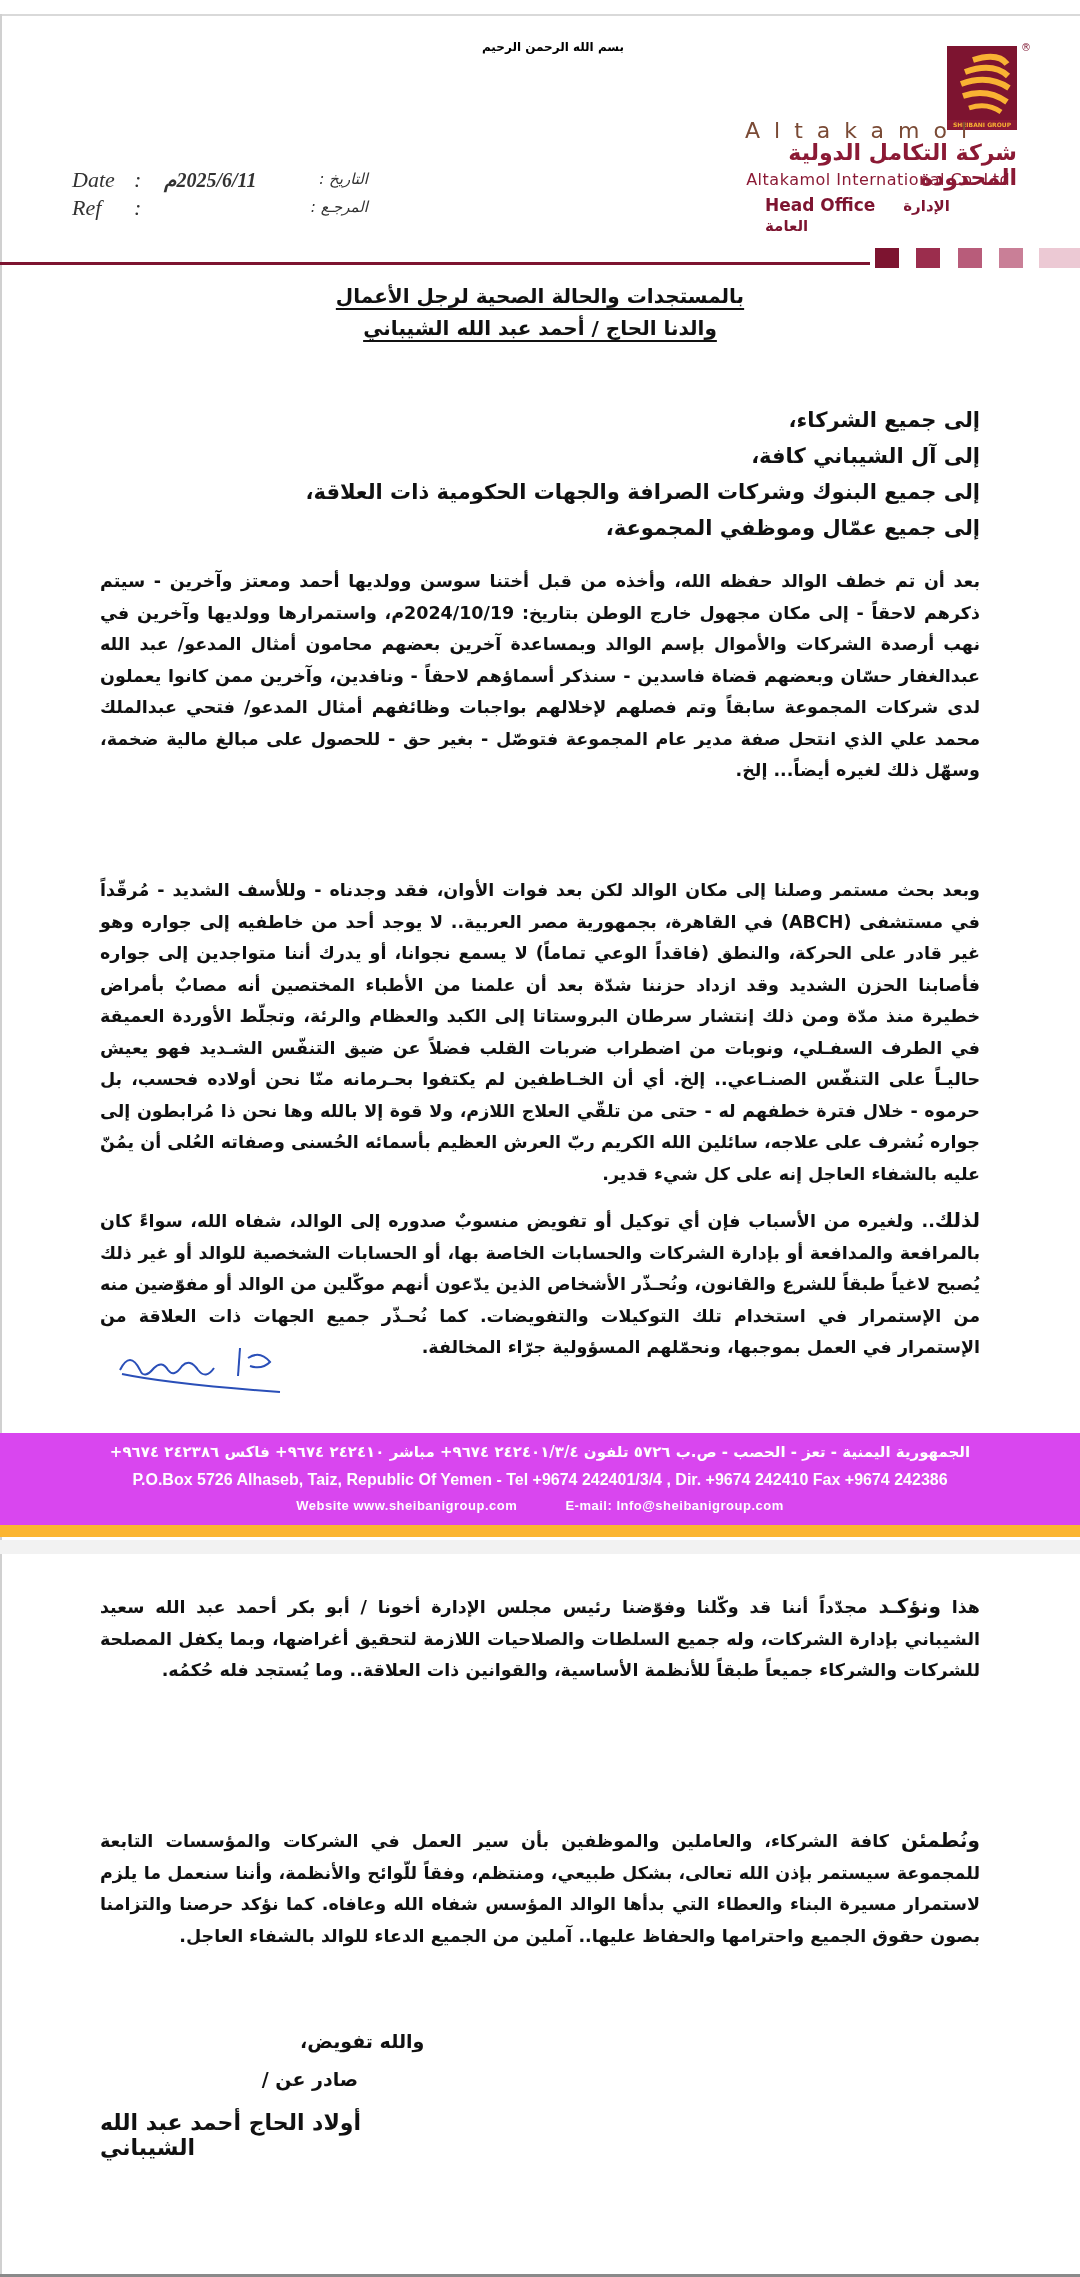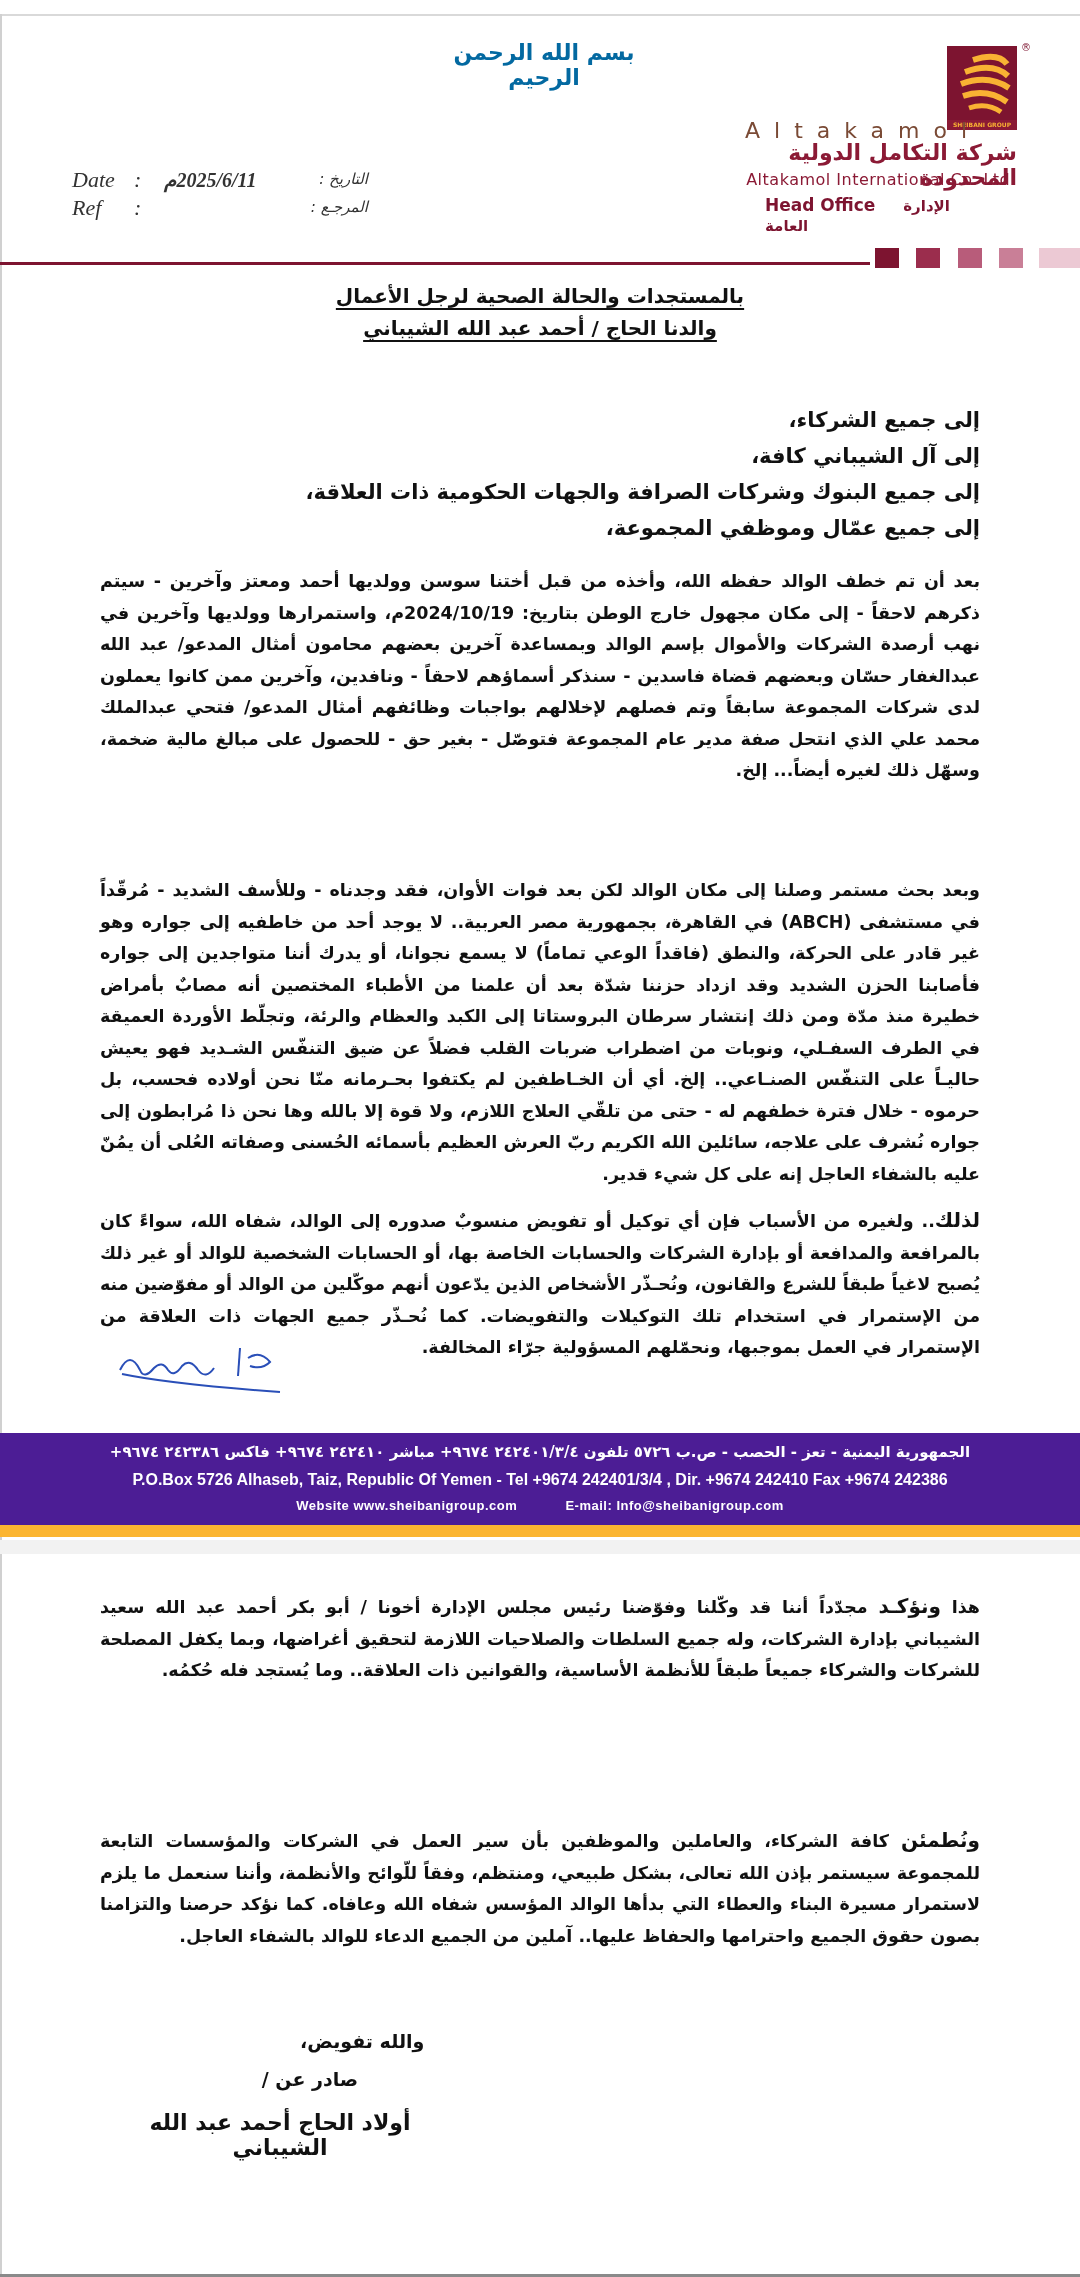--- a/index.html
+++ b/index.html
@@ -5,22 +5,22 @@
   html, body { margin: 0; padding: 0; }
   body {
     width: 1080px; height: 2277px; background: #ffffff; position: relative; overflow: hidden;
     font-family: "DejaVu Sans", sans-serif; color: #111;
   }
   .page-top-border { position: absolute; left: 0; top: 0; width: 1080px; height: 14px; background: #fff; border-bottom: 2px solid #d9d9d9; }
   .page-left-border { position: absolute; left: 0; top: 14px; width: 2px; height: 2263px; background: #d0d0d0; }
   .page-bottom-border { position: absolute; left: 0; bottom: 0; width: 1080px; height: 3px; background: #8a8a8a; }
 
   
-  .basmala { position: absolute; top: 40px; left: 424px; width: 240px; text-align: center; direction: rtl;
-    color: #0369a1; font-size: 22px; font-weight: bold; font-family: "DejaVu Sans", sans-serif; }
+  .basmala { position: absolute; top: 40px; left: 433px; width: 240px; text-align: center; direction: rtl;
+    color: #000000; font-size: 12px; font-weight: bold; font-family: "DejaVu Sans", sans-serif; }
   .logo { position: absolute; top: 42px; left: 745px; width: 300px; height: 125px; }
   .logo-ar { position: absolute; left: 0; top: 0; width: 200px; height: 75px; color: #7d1430;
     font-size: 66px; font-weight: bold; line-height: 75px; text-align: right; direction: rtl; font-family: "DejaVu Sans", sans-serif; letter-spacing: -2px; }
   .logo-mark { position: absolute; left: 202px; top: 4px; width: 70px; height: 84px; background: #7d1430; }
   .logo-mark svg { position: absolute; left: 6px; top: 4px; }
   .logo-group { position: absolute; left: 202px; top: 78px; width: 70px; height: 10px; background: #8b1a35; color: #f9b233; font-size: 6px; text-align: center; line-height: 10px; font-weight: bold; }
   .logo-reg { position: absolute; left: 276px; top: 0px; color: #7d1430; font-size: 10px; }
   .logo-latin { position: absolute; left: 0; top: 76px; width: 200px; color: #7a4a35; font-size: 22px; letter-spacing: 14px; font-family: "DejaVu Sans", sans-serif; }
   .company-ar { position: absolute; top: 140px; left: 745px; width: 272px; text-align: right; direction: rtl; color: #8b1a35; font-size: 22px; font-weight: bold; }
   .company-en { position: absolute; top: 170px; left: 745px; width: 272px; text-align: center; color: #8b1a35; font-size: 16px; letter-spacing: 0.5px; }
@@ -61,21 +61,21 @@
   .footer-gold { position: absolute; top: 1525px; left: 0; width: 1080px; height: 12px; background: #fbb531; }
   .footer-gap { position: absolute; top: 1540px; left: 0; width: 1080px; height: 14px; background: #f2f2f2; }
   .f-ar { position: absolute; top: 10px; left: 20px; width: 1040px; text-align: center; direction: rtl; font-size: 15px; font-weight: bold; }
   .f-en { position: absolute; top: 38px; left: 20px; width: 1040px; text-align: center; font-size: 16px; font-weight: bold; font-family: "Liberation Sans", sans-serif; }
   .f-web { position: absolute; top: 65px; left: 20px; width: 1040px; text-align: center; font-size: 13px; font-weight: bold; font-family: "Liberation Sans", sans-serif; letter-spacing: 0.5px; }
   .f-web span { margin: 0 22px; }
 
   .closing { position: absolute; left: 100px; width: 500px; direction: rtl; font-weight: bold; }
   .c1 { top: 2030px; left: 300px; width: 300px; font-size: 19px; text-align: left; direction: rtl; }
   .c2 { top: 2068px; left: 200px; width: 220px; font-size: 19px; text-align: center; }
-  .c3 { top: 2110px; left: 100px; width: 360px; font-size: 22px; text-align: center; letter-spacing: -0.5px; }
+  .c3 { top: 2110px; left: 100px; width: 360px; font-size: 22px; text-align: left; letter-spacing: -0.5px; }
 </style>
 </head>
 <body>
 
 <div class="page-top-border"></div>
 <div class="page-left-border"></div>
 
 <div class="basmala">بسم الله الرحمن الرحيم</div>
 
 <div class="logo">
@@ -139,21 +139,21 @@
 
 <div class="signature">
   <svg width="180" height="60" viewBox="0 0 180 60">
     <path d="M10 30 Q20 10 30 30 Q34 40 44 28 Q52 20 58 30 Q64 38 72 26 Q80 18 88 30 Q96 40 104 28" stroke="#2a4fb8" stroke-width="2" fill="none"></path>
     <path d="M12 34 Q60 44 170 52" stroke="#2a4fb8" stroke-width="2" fill="none"></path>
     <path d="M130 8 L128 36" stroke="#2a4fb8" stroke-width="2" fill="none"></path>
     <path d="M138 18 Q150 10 160 22 Q152 30 140 26" stroke="#2a4fb8" stroke-width="2" fill="none"></path>
   </svg>
 </div>
 
-<div class="footer-band" style="background: #4c1d95;">
+<div class="footer-band" style="background: #d946ef;">
   <div class="f-ar">الجمهورية اليمنية - تعز - الحصب - ص.ب ٥٧٢٦ تلفون ٢٤٢٤٠١/٣/٤ ٩٦٧٤+ مباشر ٢٤٢٤١٠ ٩٦٧٤+ فاكس ٢٤٢٣٨٦ ٩٦٧٤+</div>
   <div class="f-en">P.O.Box 5726 Alhaseb, Taiz, Republic Of Yemen - Tel +9674 242401/3/4 , Dir. +9674 242410  Fax +9674 242386</div>
   <div class="f-web">
     <span>Website www.sheibanigroup.com</span>
     <span>E-mail: Info@sheibanigroup.com</span>
   </div>
 </div>
 <div class="footer-gold" style="background: rgb(251, 181, 49);"></div>
 <div class="footer-gap"></div>
 

